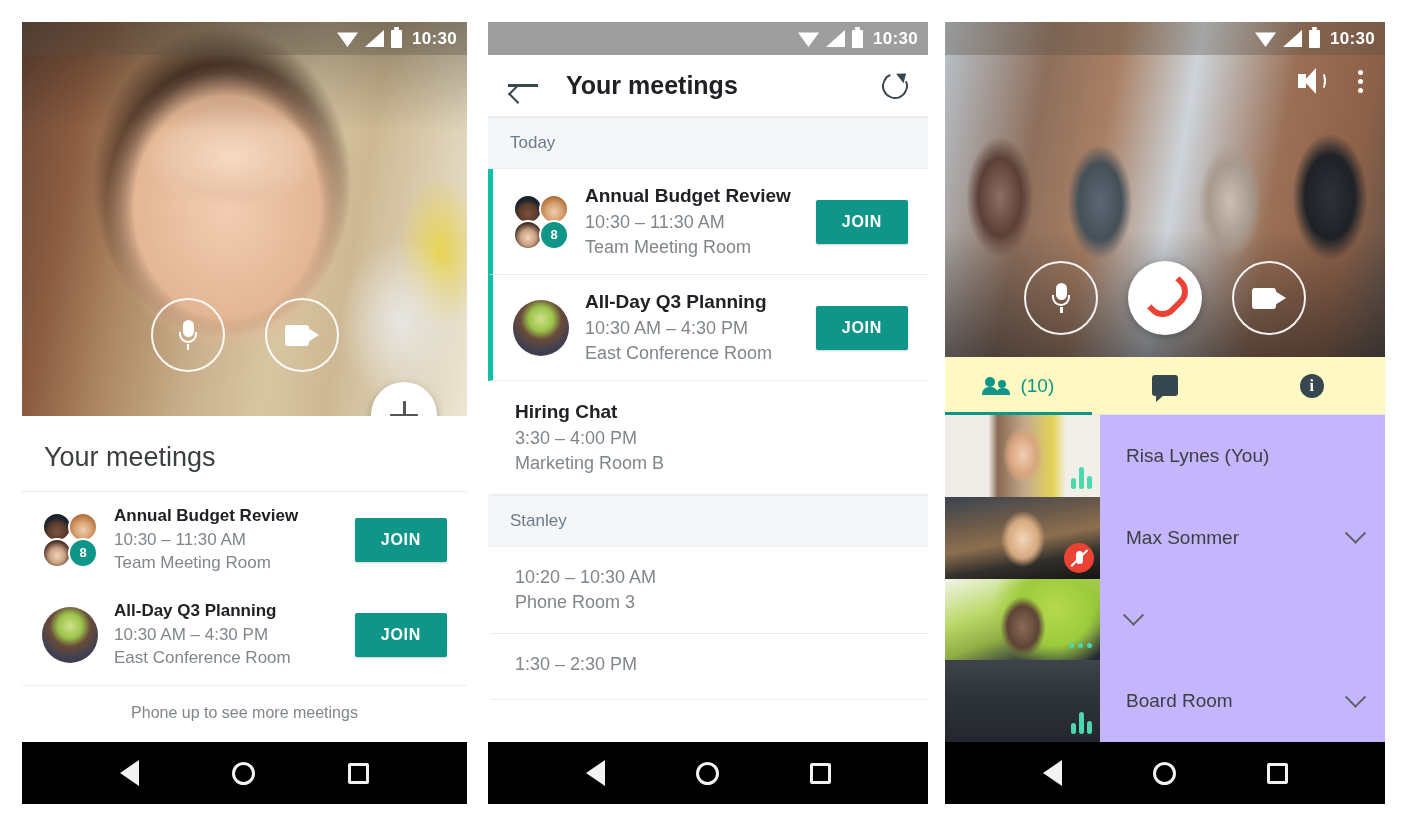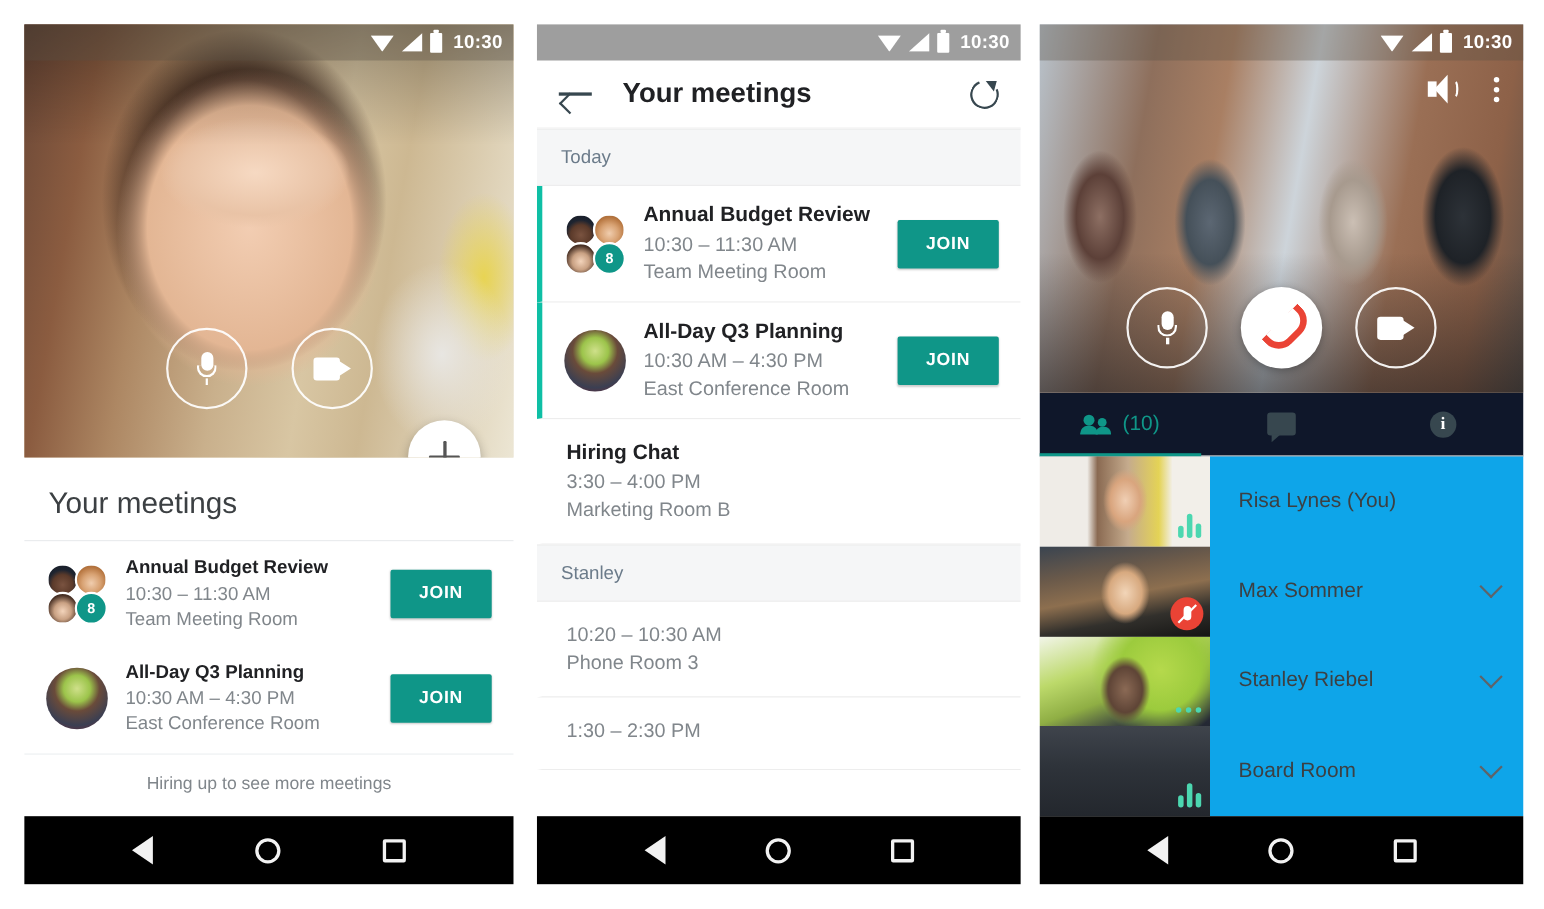--- a/index.html
+++ b/index.html
@@ -268,21 +268,21 @@
   }
   .ic-hangup {
     width: 34px; height: 18px; position: relative;
   }
   .ic-hangup::before {
     content:""; position:absolute; left:0; top:0; width:34px; height:16px;
     border: 6px solid #ea4335; border-bottom: none;
     border-radius: 17px 17px 0 0; transform: rotate(135deg);
   }
   .tabs3 {
-    flex: none; height: 58px; background:#0f172a; display:flex; align-items: stretch;
+    flex: none; height: 58px; background:#fef9c3; display:flex; align-items: stretch;
     border-bottom: 1px solid #e4e4e4;
   }
   .tab3 {
     flex:1; display:flex; align-items:center; justify-content:center; gap:8px;
     cursor:pointer; position: relative; color:#37474f;
   }
   .tab3.active { color: #0f9688; }
   .tab3.active::after {
     content:""; position:absolute; left:0; right:0; bottom:-1px; height:3px; background:#0f9688;
   }
@@ -334,21 +334,21 @@
     width: 7px; height: 13px; background:#fff; border-radius: 4px;
   }
   .mic-muted .slash {
     position:absolute; left: 4px; top: 14px; width: 23px; height: 2.4px; background:#fff;
     transform: rotate(-45deg);
   }
   .mic-dots {
     position:absolute; right: 8px; bottom: 12px; display:flex; gap:4px;
   }
   .mic-dots i { width: 5px; height: 5px; border-radius:50%; background:#4cd7b0; }
-  .pnames { flex: 1; display: flex; flex-direction: column; background: #0ea5e9; }
+  .pnames { flex: 1; display: flex; flex-direction: column; background: #c4b5fd; }
   .pname-row {
     flex: 1; display: flex; align-items: center; padding: 0 22px 0 26px;
     gap: 10px; cursor: pointer; min-height: 0;
   }
   .pname { flex: 1; font-size: 19px; color: #3c4043; }
   .chev {
     width: 15px; height: 15px; border-right: 2.6px solid #5f6368;
     border-bottom: 2.6px solid #5f6368; transform: rotate(45deg) translate(-3px,-3px);
   }
 </style>
@@ -413,21 +413,21 @@
       <div class="mtg-row">
         <div class="av-single"></div>
         <div class="mtg-texts">
           <div class="mtg-title">All-Day Q3 Planning</div>
           <div class="mtg-time">10:30 AM – 4:30 PM</div>
           <div class="mtg-room">East Conference Room</div>
         </div>
         <button class="join-btn">JOIN</button>
       </div>
 
-      <div class="swipe-hint">Hiring up to see more meetings</div>
+      <div class="swipe-hint">Phone up to see more meetings</div>
     </div>
 
     <div class="navbar">
       <div class="nav-back"></div>
       <div class="nav-home"></div>
       <div class="nav-recent"></div>
     </div>
   </div>
 
   <div class="phone" id="phone2">
@@ -602,21 +602,20 @@
 
       <div class="pnames">
         <div class="pname-row">
           <div class="pname">Risa Lynes (You)</div>
         </div>
         <div class="pname-row">
           <div class="pname">Max Sommer</div>
           <div class="chev"></div>
         </div>
         <div class="pname-row">
-          <div class="pname">Stanley Riebel</div>
           <div class="chev"></div>
         </div>
         <div class="pname-row">
           <div class="pname">Board Room</div>
           <div class="chev"></div>
         </div>
       </div>
     </div>
 
     <div class="navbar">

